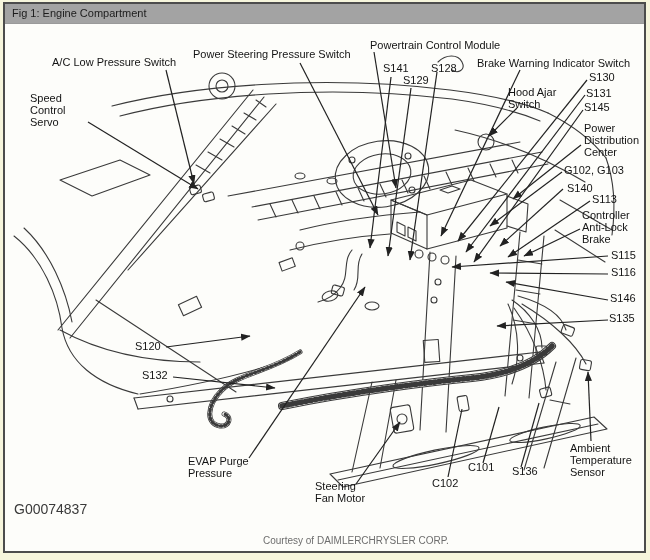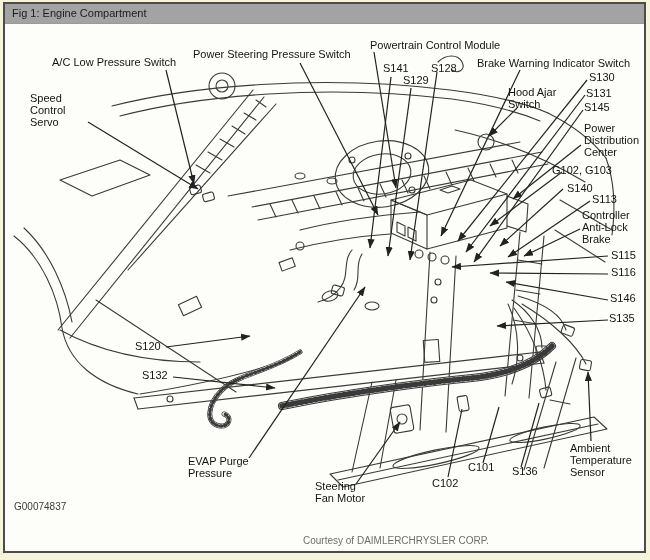--- a/index.html
+++ b/index.html
@@ -6,22 +6,22 @@
   body{width:650px;height:560px;background:#f6f5dc;position:relative;overflow:hidden;
        font-family:"Liberation Sans",sans-serif;}
   .panel{position:absolute;left:3px;top:2px;width:639px;height:547px;background:#fdfdfa;
          border:2px solid #4c4c4c;box-sizing:content-box;}
   .titlebar{position:absolute;left:5px;top:4px;width:639px;height:20px;background:#a3a3a3;
             border-bottom:1px solid #9a9a9a;box-sizing:border-box;padding-left:32px;}
   .titlebar span{position:absolute;left:7px;top:3px;font-size:11px;color:#1c1c1c;}
   svg.diagram{position:absolute;left:0;top:0;width:650px;height:560px;z-index:1;}
   .callout{position:absolute;font-size:11px;line-height:12px;color:#141414;
            white-space:pre-line;z-index:2;}
-  .code{position:absolute;left:14px;top:501px;font-size:10px;color:#3a3a3a;z-index:2;}
-  .credit{position:absolute;left:263px;top:535px;font-size:10px;color:#6e6e6e;z-index:2;margin-left:40px;}
+  .code{position:absolute;left:14px;top:501px;font-size:14px;color:#3a3a3a;z-index:2;}
+  .credit{position:absolute;left:263px;top:535px;font-size:10px;color:#6e6e6e;z-index:2;}
 </style>
 </head>
 <body>
 
 <div class="panel"></div>
 <div class="titlebar">
   <span>Fig 1: Engine Compartment</span>
 </div>
 
 <svg class="diagram" viewBox="0 0 650 560">
@@ -188,21 +188,21 @@
 <div class="callout" style="left:431px;top:62px">S128</div>
 <div class="callout" style="left:477px;top:57px">Brake Warning Indicator Switch</div>
 <div class="callout" style="left:589px;top:71px">S130</div>
 <div class="callout" style="left:586px;top:87px">S131</div>
 <div class="callout" style="left:584px;top:101px">S145</div>
 <div class="callout" style="left:508px;top:86px">Hood Ajar
 Switch</div>
 <div class="callout" style="left:584px;top:122px">Power
 Distribution
 Center</div>
-<div class="callout" style="left:552px;top:164px">G102, G103</div>
+<div class="callout" style="left:564px;top:164px">G102, G103</div>
 <div class="callout" style="left:567px;top:182px">S140</div>
 <div class="callout" style="left:592px;top:193px">S113</div>
 <div class="callout" style="left:582px;top:209px">Controller
 Anti-Lock
 Brake</div>
 <div class="callout" style="left:611px;top:249px">S115</div>
 <div class="callout" style="left:611px;top:266px">S116</div>
 <div class="callout" style="left:610px;top:292px">S146</div>
 <div class="callout" style="left:609px;top:312px">S135</div>
 <div class="callout" style="left:135px;top:340px">S120</div>

